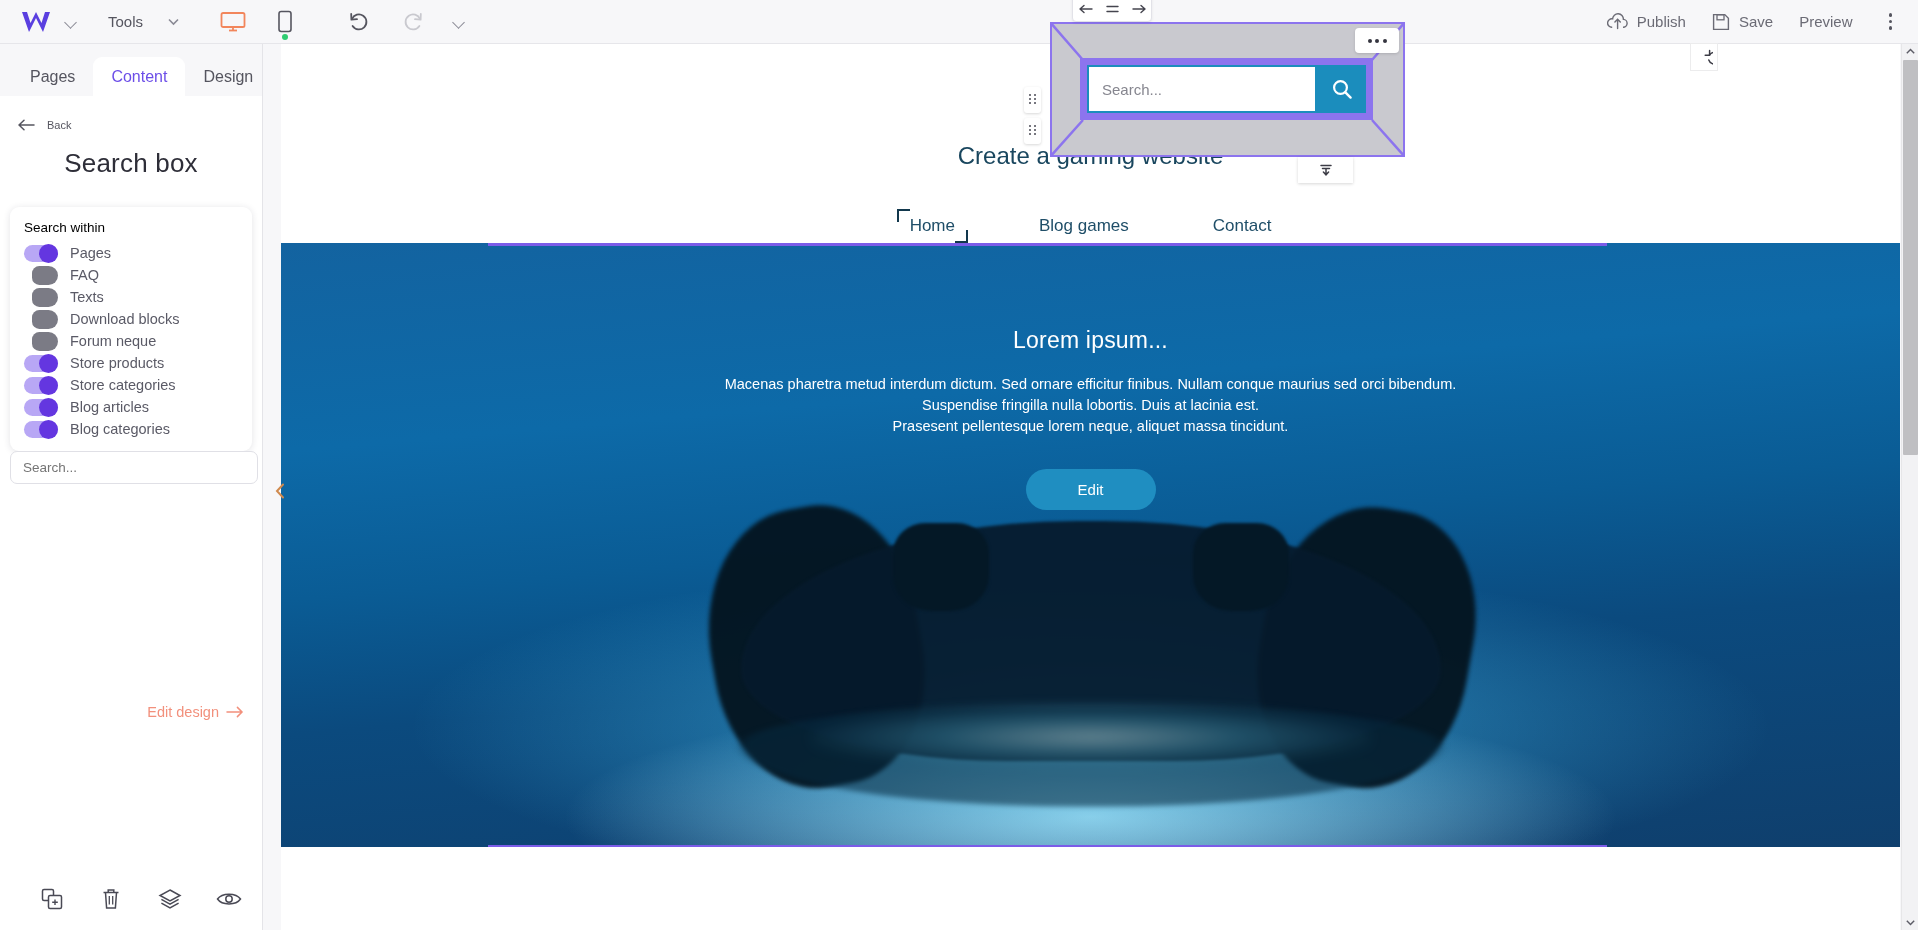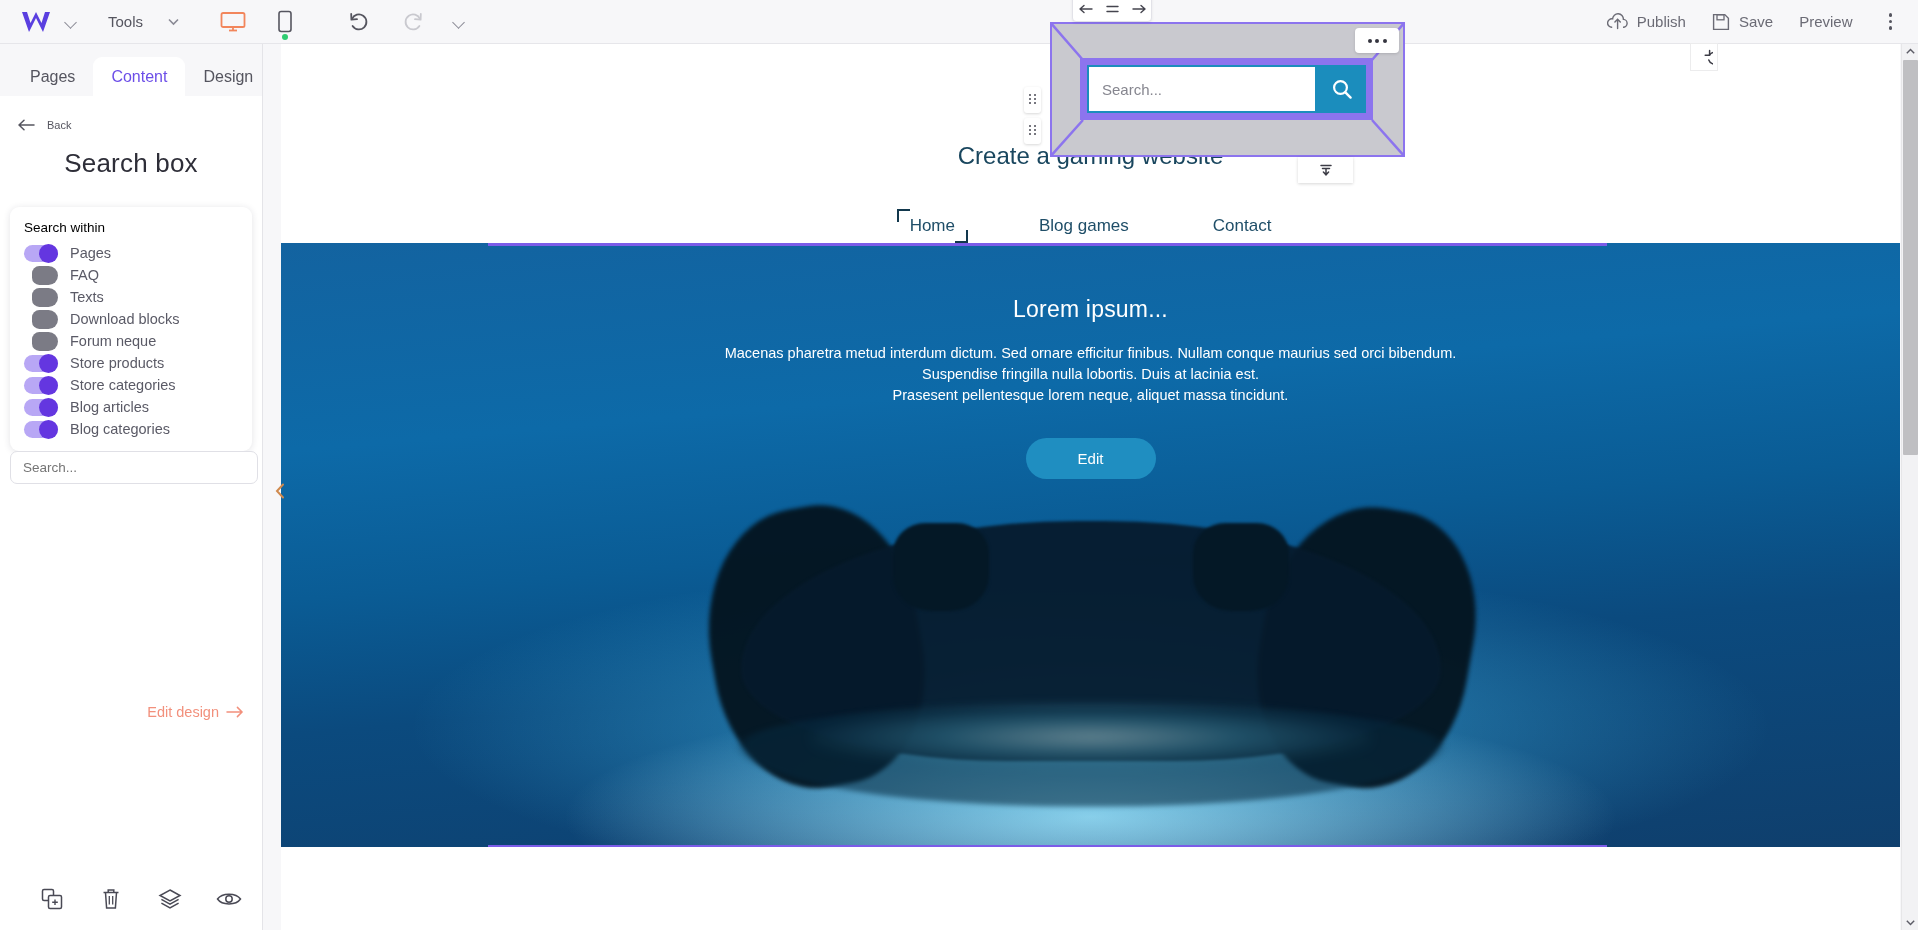--- a/index.html
+++ b/index.html
@@ -148,21 +148,21 @@
     position: absolute; bottom: 78px; left: 50%; transform: translateX(-50%);
     width: 560px; height: 64px;
     background: radial-gradient(ellipse at center, rgba(225,255,255,0.95) 0%, rgba(120,225,255,0.5) 38%, rgba(40,150,210,0) 75%);
     filter: blur(6px);
   }
   .ctrl .refl {
     position: absolute; bottom: 0; left: 50%; transform: translateX(-50%) scaleY(-0.55);
     width: 700px; height: 180px; background: #06293f; opacity: .55;
     border-radius: 48% 48% 38% 38% / 62% 62% 38% 38%; filter: blur(5px);
   }
-  .hero-inner { position: relative; z-index: 3; text-align: center; padding-top: 53px; color: #fff; }
+  .hero-inner { position: relative; z-index: 3; text-align: center; padding-top: 84px; color: #fff; }
   .hero-title { font-size: 23px; font-weight: 400; letter-spacing: .2px; }
   .hero-body { margin-top: 20px; font-size: 14.5px; line-height: 21px; }
   .visit-btn {
     margin: 32px auto 0; width: 130px; height: 41px; border-radius: 21px; background: #1f8ec1;
     color: #fff; font-size: 15px; display: flex; align-items: center; justify-content: center; cursor: pointer;
   }
   .sel-line-top { position: absolute; left: 207px; right: 293px; top: 0; height: 2.5px; background: #7b5ce8; z-index: 6; }
   .sel-line-bottom { position: absolute; left: 207px; right: 293px; bottom: 0; height: 2.5px; background: #7b5ce8; z-index: 6; }
 
   

